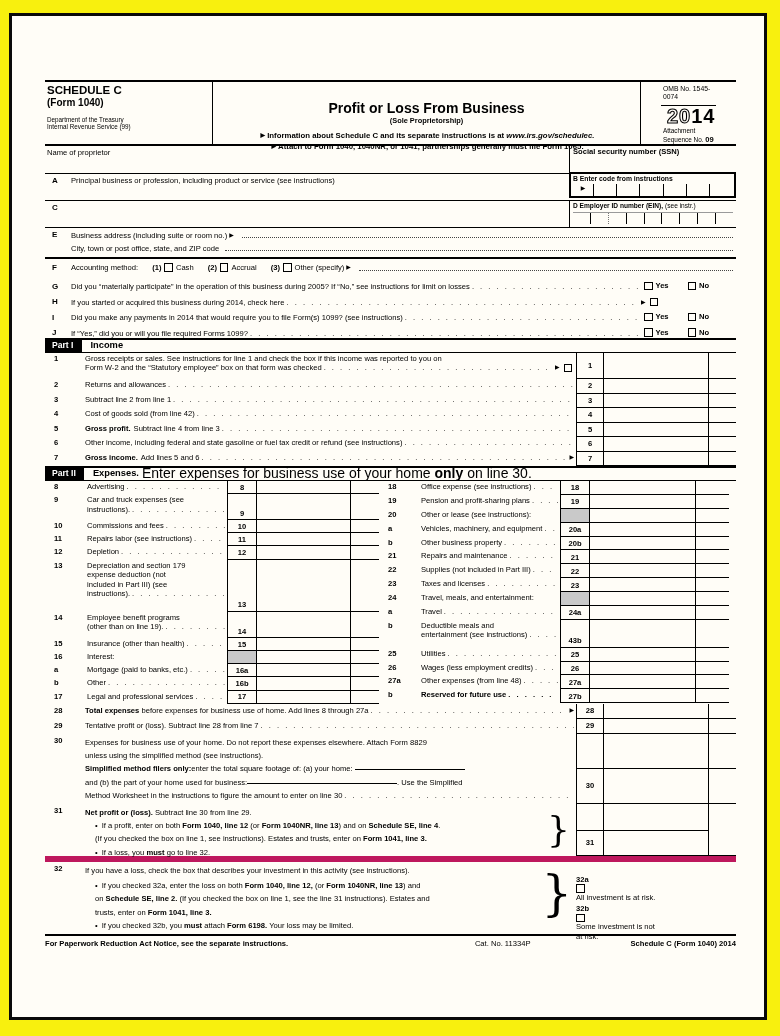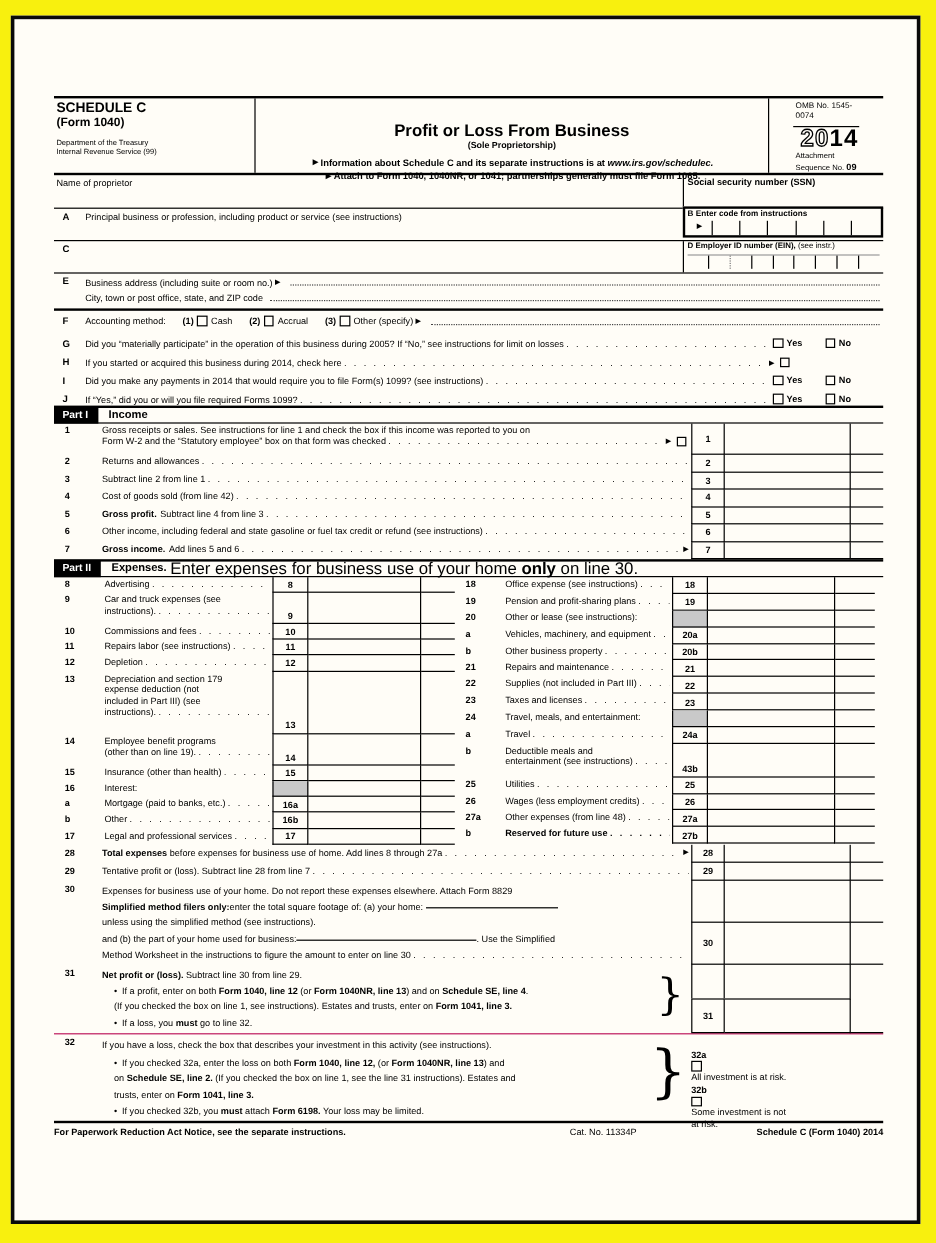--- a/index.html
+++ b/index.html
@@ -108,21 +108,21 @@
   .right .e-cents { width:33px; }
 
   
   .bt-row { display:flex; align-items:stretch; }
   .bt-id { width:40px; font-weight:bold; padding-left:9px; flex:none; padding-top:2px; }
   .bt-lbl { flex:1; display:flex; align-items:flex-start; padding-top:2px; overflow:hidden; }
   .bt-right { width:160px; flex:none; display:flex; flex-direction:column; }
   .brow { display:flex; flex:1; }
   .row2829 { height:15px; }
   .blk30 { height:70px; }
-  .blk31 { height:58px; border-bottom:1px solid #be185d; }
+  .blk31 { height:58px; border-bottom:6px solid #be185d; }
   .blk32 { height:72px; }
   .b30top { height:54px; }
   .b30bot { height:16px; }
   .b31top { height:13px; }
   .b31bot { flex:1; }
   .txtblock { flex:1; padding-top:2px; }
   .txtblock .tl { line-height:13.4px; display:flex; }
   .bullet { padding-left:10px; }
   .bullet::before { content:"\2022"; margin-right:4px; }
   .ublank { display:inline-block; border-bottom:1px solid #000; height:8px; vertical-align:bottom; }
@@ -785,24 +785,24 @@
     <div class="pcell p-amt"></div>
     <div class="pcell p-cents"></div>
   </div>
 
   <div class="bt-row blk30">
     <div class="bt-id">30</div>
     <div class="txtblock">
       <div class="tl">
           <span>Expenses for business use of your home. Do not report these expenses elsewhere. Attach Form 8829</span>
         </div>
-      <div class="tl"><span class="b">Simplified method filers only:</span><span> enter the total square footage of: (a) your home:</span>&nbsp;<span class="ublank" style="width:110px"></span></div>
       <div class="tl">
           <span>unless using the simplified method (see instructions).</span>
         </div>
+      <div class="tl"><span class="b">Simplified method filers only:</span><span> enter the total square footage of: (a) your home:</span>&nbsp;<span class="ublank" style="width:110px"></span></div>
       <div class="tl">
           <span>and (b) the part of your home used for business:</span>
           <span class="ublank" style="width:150px"></span>
           <span>. Use the Simplified</span>
         </div>
       <div class="tl">
           <span>Method Worksheet in the instructions to figure the amount to enter on line 30</span>
           <span class="leader"></span>
         </div>
     </div>

